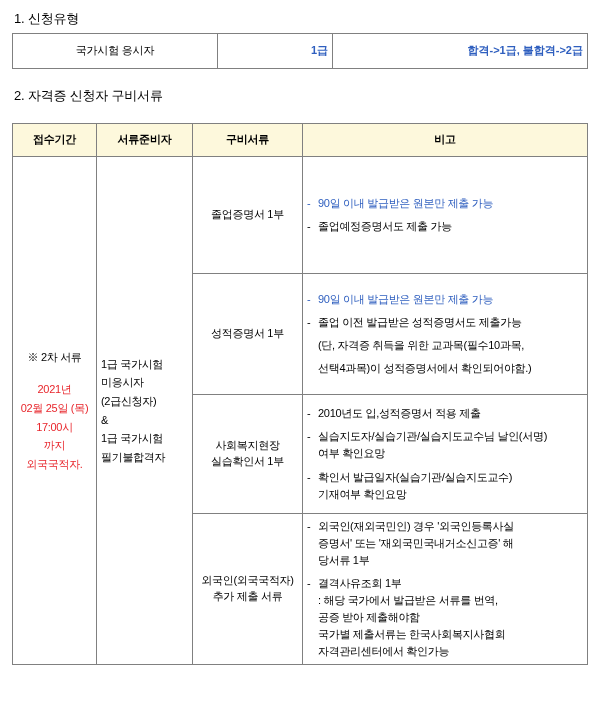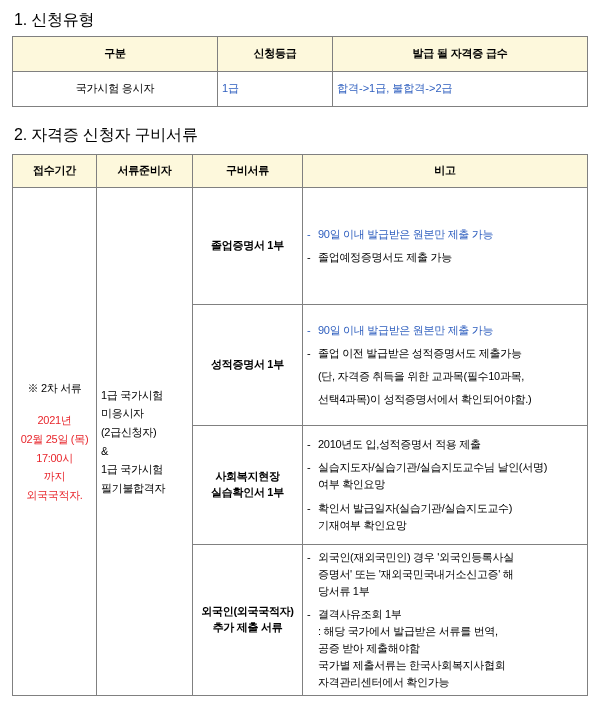--- a/index.html
+++ b/index.html
@@ -15,21 +15,21 @@
     font-size: 11px;
   }
   .page {
     position: relative;
     width: 601px;
     height: 721px;
     box-sizing: border-box;
     padding: 6px 12px 0 12px;
   }
   .section-title {
-    font-size: 16px;
+    font-size: 13px;
     margin: 4px 0 5px 2px;
     letter-spacing: -0.2px;
   }
   table {
     border-collapse: collapse;
     width: 575px;
     table-layout: fixed;
   }
   table td, table th {
     border: 1px solid #808080;
@@ -38,32 +38,32 @@
     font-size: 11px;
     line-height: 1.45;
   }
   .hdr {
     background: #fdf8dc;
     text-align: center;
     font-weight: bold;
     letter-spacing: -0.2px;
     height: 24px;
   }
-  .ctr { text-align: left; }
+  .ctr { text-align: right; font-weight: bold; }
   .blue { color: #2f5fbf; }
   .t1 td { height: 26px; }
   .t1 .lbl { text-align: center; letter-spacing: -0.2px; }
 
   .gap { height: 14px; }
 
-  .t2 { margin-top: 8px; }
+  .t2 { margin-top: 18px; }
   .t2 td { vertical-align: middle; }
   .cell-center-bold {
     text-align: center;
-    font-weight: bold;
+    font-weight: normal;
     letter-spacing: -0.3px;
   }
   .notice {
     text-align: center;
     line-height: 1.7;
     letter-spacing: -0.3px;
   }
   .notice .red { color: #e8262c; }
   .notice .strong { font-weight: normal; }
   .prep {
@@ -104,25 +104,20 @@
     <span>신청유형</span>
   </div>
 
   <table class="t1">
     <colgroup>
       <col style="width:205px">
       <col style="width:115px">
       <col style="width:255px">
     </colgroup>
     <tbody>
-      <tr>
-        <td class="hdr">구분</td>
-        <td class="hdr">신청등급</td>
-        <td class="hdr">발급 될 자격증 급수</td>
-      </tr>
       <tr>
         <td class="lbl">국가시험 응시자</td>
         <td class="ctr blue">1급</td>
         <td class="ctr blue">합격-&gt;1급, 불합격-&gt;2급</td>
       </tr>
     </tbody>
   </table>
 
   <div class="gap"></div>
 

